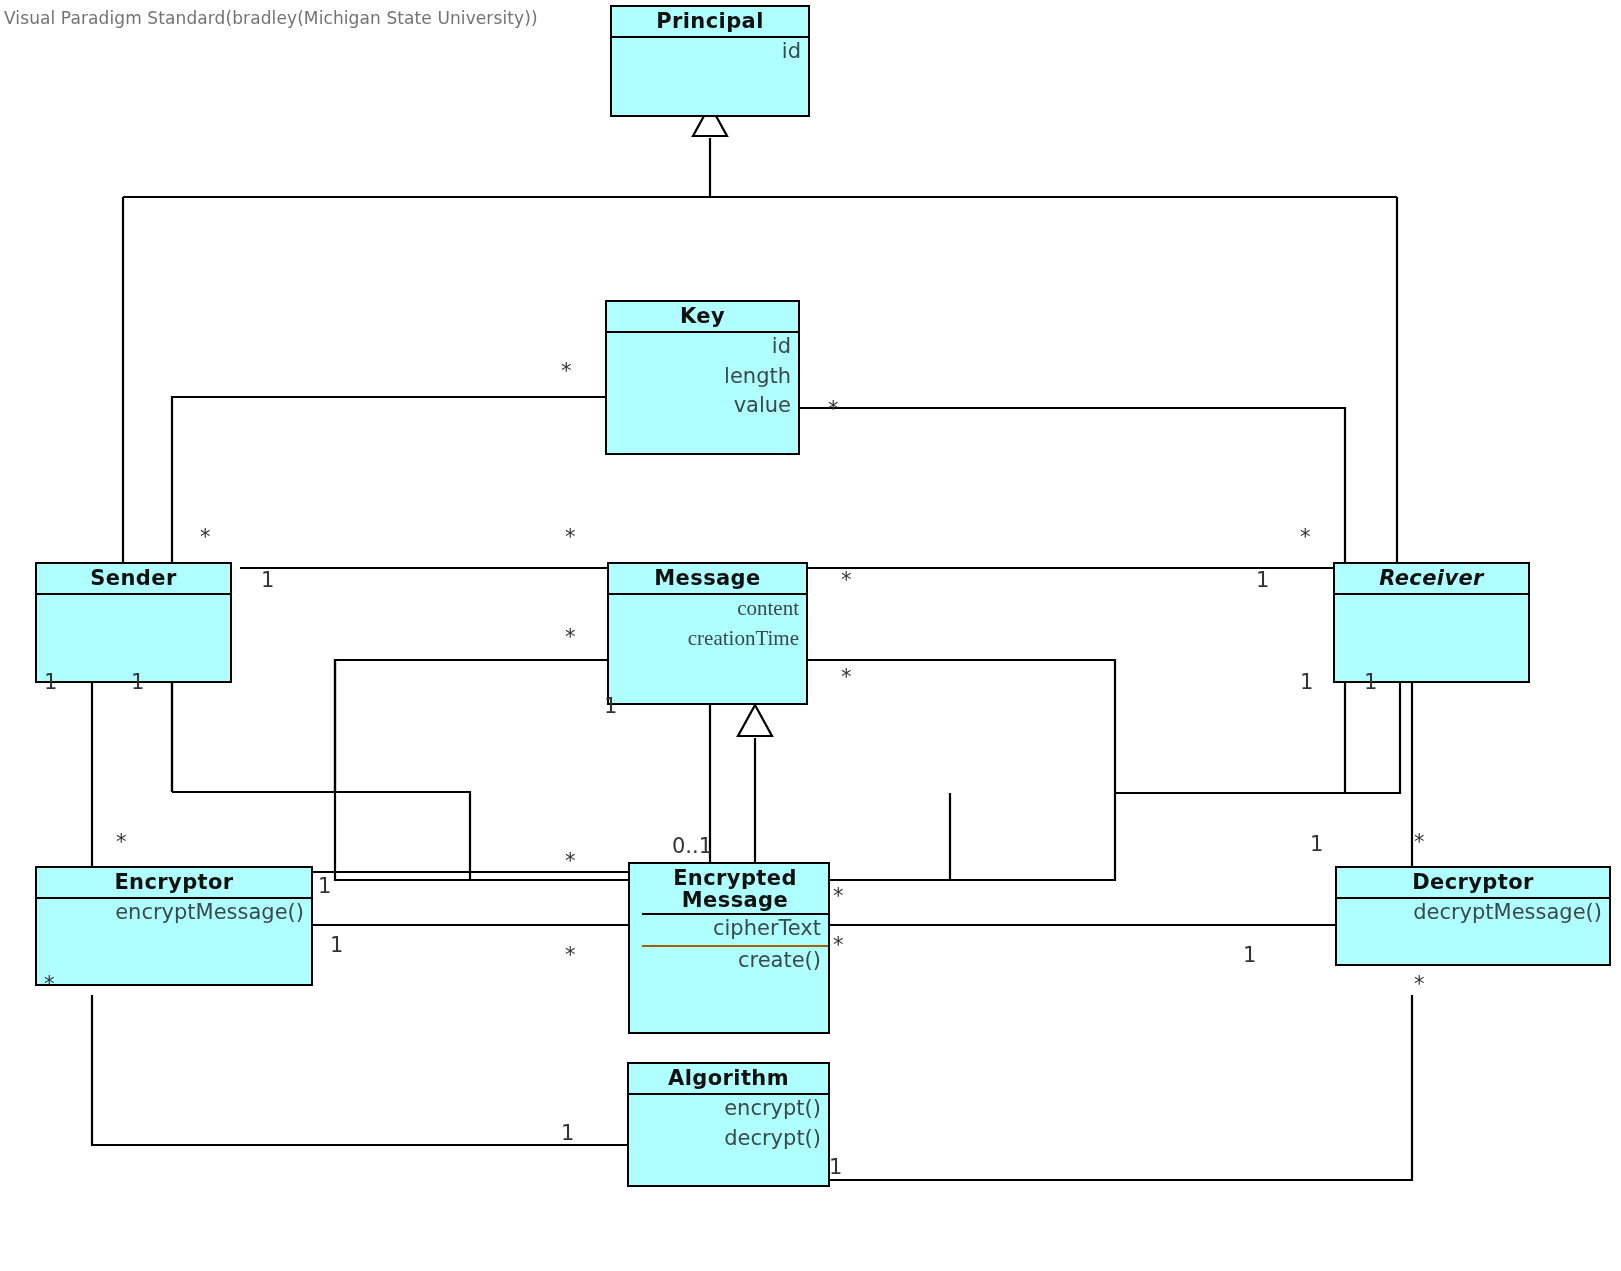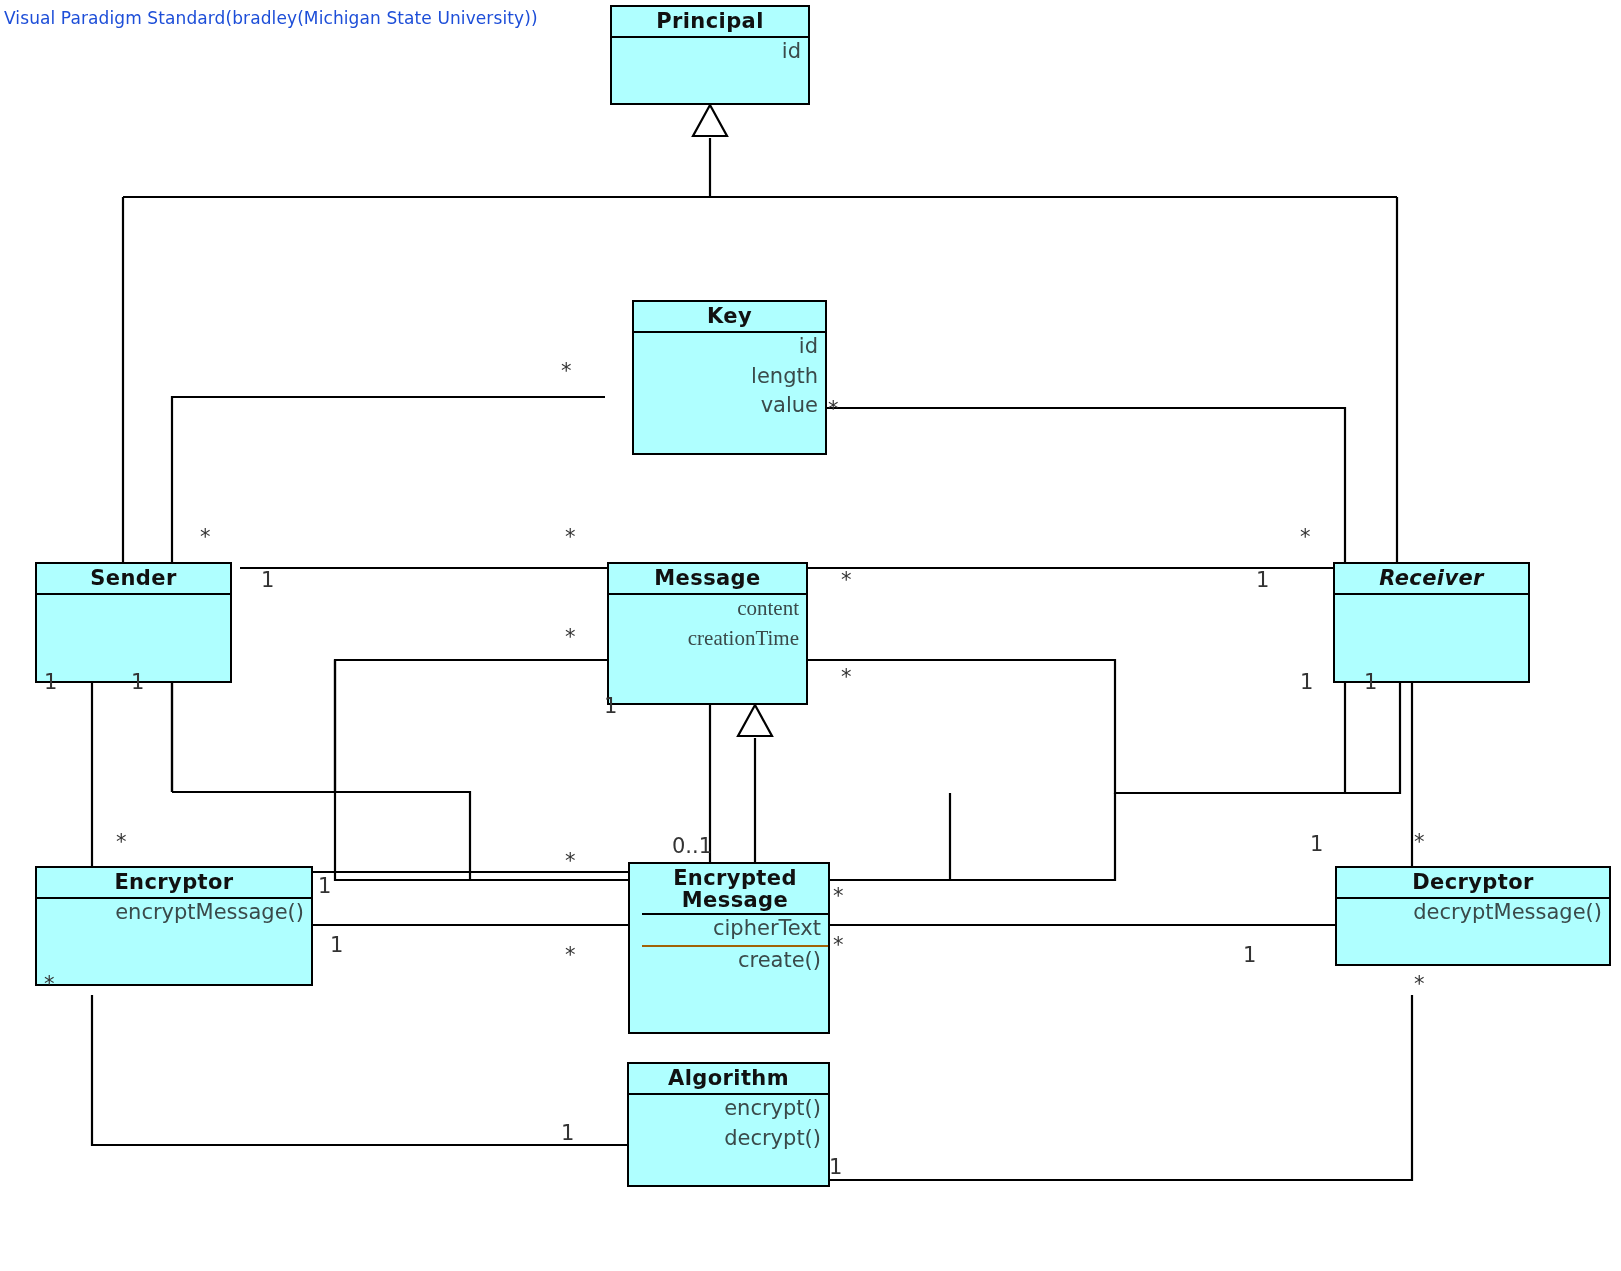--- a/index.html
+++ b/index.html
@@ -10,21 +10,21 @@
   .cls .hdr{font-weight:bold;text-align:center;font-size:21px;color:#111;
             padding:3px 4px 4px;border-bottom:2px solid #000;line-height:1.05;
             letter-spacing:.4px;}
   .cls .hdr.two{padding-bottom:2px;}
   .cls .cmp{border-bottom:2px solid #a16207;}
   .cls .cmp:last-child{border-bottom:none;}
   .cls .feat{font-size:21px;color:#3a4a4a;padding:1px 7px 3px;line-height:1.22;
              white-space:nowrap;text-align:right;}
   .cls .empty{height:100%;}
   .mult{position:absolute;font-size:21px;color:#333;line-height:1;white-space:nowrap;}
-  .wm{position:absolute;left:4px;top:8px;font-size:17px;color:#1d4ed8;white-space:nowrap;
+  .wm{position:absolute;left:4px;top:8px;font-size:17px;color:#737373;white-space:nowrap;
       letter-spacing:.1px;}
   svg{position:absolute;left:0;top:0;pointer-events:none;}
   .lnk{stroke:#000;stroke-width:2.2;fill:none;}
   .tri{stroke:#000;stroke-width:2.2;fill:#ffffff;}
 </style>
 </head>
 <body>
 
 <div id="canvas">
 
@@ -71,28 +71,28 @@
 
     <path class="lnk" d="M1412,683 L1412,895"></path>
 
     <path class="lnk" d="M1345,683 L1345,792"></path>
 
     <path class="lnk" d="M92,995 L92,1145 L627,1145"></path>
 
     <path class="lnk" d="M1412,995 L1412,1180 L830,1180"></path>
   </svg>
 
-  <div class="cls" style="left:610px;top:5px;width:200px;height:100px;">
+  <div class="cls" style="left:610px;top:5px;width:200px;height:112px;">
     <div class="hdr">Principal</div>
     <div class="cmp" style="height:100%;">
       <div class="feat">id</div>
     </div>
   </div>
 
-  <div class="cls" style="left:605px;top:300px;width:195px;height:155px;margin-left:27px;">
+  <div class="cls" style="left:605px;top:300px;width:195px;height:155px;">
     <div class="hdr">Key</div>
     <div class="cmp" style="height:100%;">
       <div class="feat">id</div>
       <div class="feat">length</div>
       <div class="feat">value</div>
     </div>
   </div>
 
   <div class="cls" style="left:35px;top:562px;width:197px;height:121px;">
     <div class="hdr">Sender</div>

